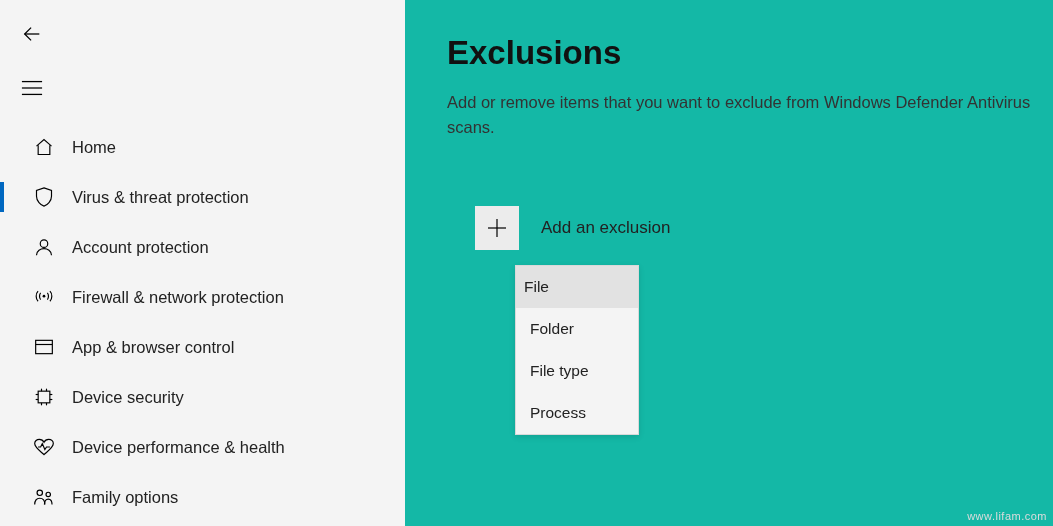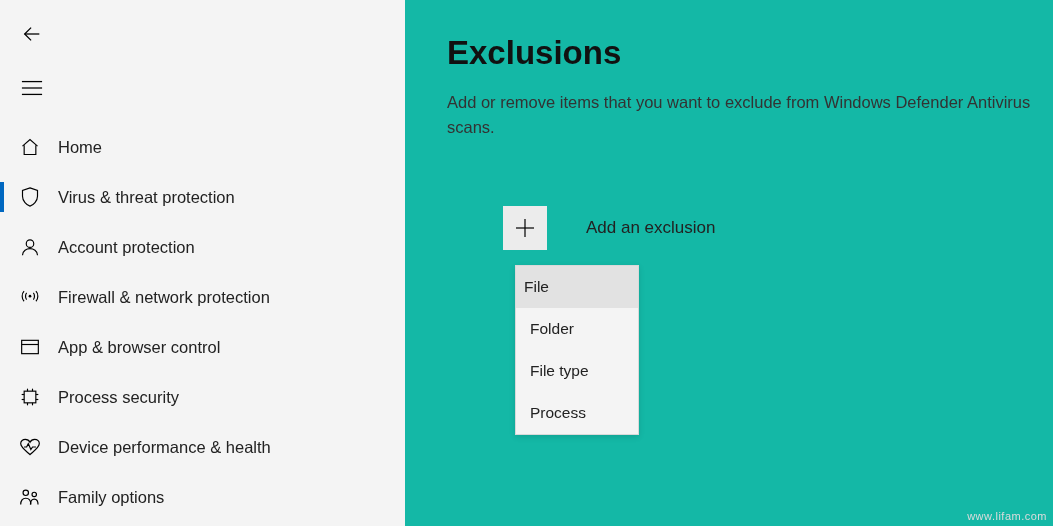--- a/index.html
+++ b/index.html
@@ -36,21 +36,21 @@
   .nav {
     position:absolute;
     top: 122px;
     left: 0;
     width: 100%;
   }
   .nav-item {
     height: 50px;
     display:flex;
     align-items:center;
-    padding-left: 18px;
+    padding-left: 32px;
     cursor:pointer;
     position:relative;
     font-size: 16.5px;
     color:#222;
   }
   .nav-item.selected::before {
     content:"";
     position:absolute;
     left:0; top:10px;
     width:4px; height:30px;
@@ -82,23 +82,22 @@
     line-height: 1.5;
     color:#333;
     max-width: 590px;
   }
   .add-row {
     position:absolute;
     top: 206px;
     left: 70px;
     display:flex;
     align-items:center;
-    gap: 39px;
-    cursor:pointer;
-    margin-left:28px;
+    gap: 22px;
+    cursor:pointer;
   }
   .plus-box {
     width: 44px; height:44px;
     background:#ececec;
     display:flex; align-items:center; justify-content:center;
   }
   .add-label {
     font-size: 17px;
     color:#222;
   }
@@ -213,21 +212,21 @@
           <line x1="9" y1="2" x2="9" y2="5"></line>
             <line x1="15" y1="2" x2="15" y2="5"></line>
           <line x1="9" y1="19" x2="9" y2="22"></line>
             <line x1="15" y1="19" x2="15" y2="22"></line>
           <line x1="2" y1="9" x2="5" y2="9"></line>
             <line x1="2" y1="15" x2="5" y2="15"></line>
           <line x1="19" y1="9" x2="22" y2="9"></line>
             <line x1="19" y1="15" x2="22" y2="15"></line>
         </svg>
       </span>
-      <span class="label">Process security</span>
+      <span class="label">Device security</span>
     </div>
 
     <div class="nav-item">
       <span class="nav-icon">
         <svg width="22" height="20" viewBox="0 0 26 22" fill="none" stroke="#000" stroke-width="1.4">
           <path d="M13 20 C10 17 2 12 2 7 C2 4 4.5 2 7.5 2 C10 2 12 3.5 13 5.5 C14 3.5 16 2 18.5 2 C21.5 2 24 4 24 7 C24 12 16 17 13 20 Z"></path>
           <polyline points="6 11 9 11 11 7 14 14 16 11 20 11"></polyline>
         </svg>
       </span>
       <span class="label">Device performance &amp; health</span>

